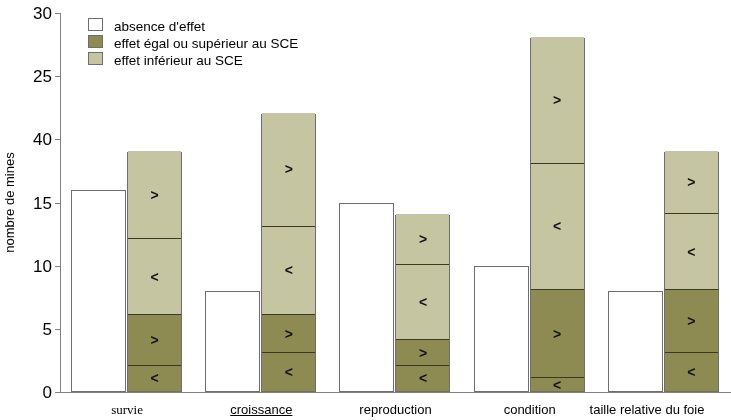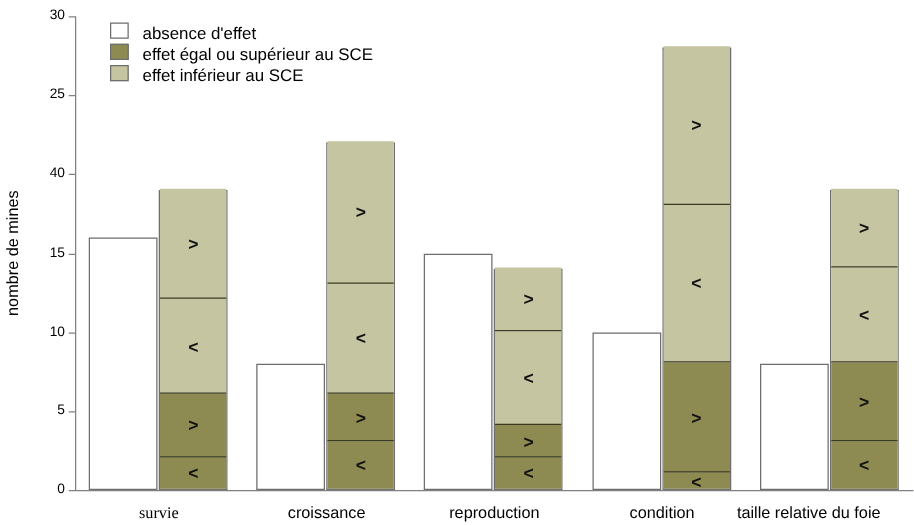--- a/index.html
+++ b/index.html
@@ -48,21 +48,21 @@
     left: -5px;
     width: 5px;
     height: 1px;
     background: #808080;
   }
   .y-tick-label {
     position: absolute;
     right: 100%;
     margin-right: 8px;
     transform: translateY(-50%);
-    font-size: 11px;
+    font-size: 17px;
     color: #000;
     white-space: nowrap;
     line-height: 1;
   }
   .y-tick {
     position: absolute;
     left: 0;
     width: 0;
     height: 0;
   }
@@ -291,21 +291,21 @@
               <span>&lt;</span>
             </div>
             <div class="seg light" style="height: 63.1667px; bottom: 176.867px; background: rgb(198, 197, 162);">
               <span>&gt;</span>
             </div>
           </div>
         </div>
       </div>
     <div id="cat-labels">
         <div class="cat-label" style="left: 67.1px; font-family: Liberation Serif, serif;">survie</div>
-        <div class="cat-label" style="left: 201.3px;">croissance</div>
+        <div class="cat-label" style="left: 201.3px; text-decoration: underline;">croissance</div>
         <div class="cat-label" style="left: 335.5px;">reproduction</div>
         <div class="cat-label" style="left: 469.7px;">condition</div>
         <div class="cat-label" style="left: 587px;">taille relative du foie</div>
       </div>
   </div>
 
   <div id="legend">
       <div class="legend-row">
         <div class="legend-swatch white" style="background: rgb(255, 255, 255);"></div>
         <div class="legend-text">absence d'effet</div>

